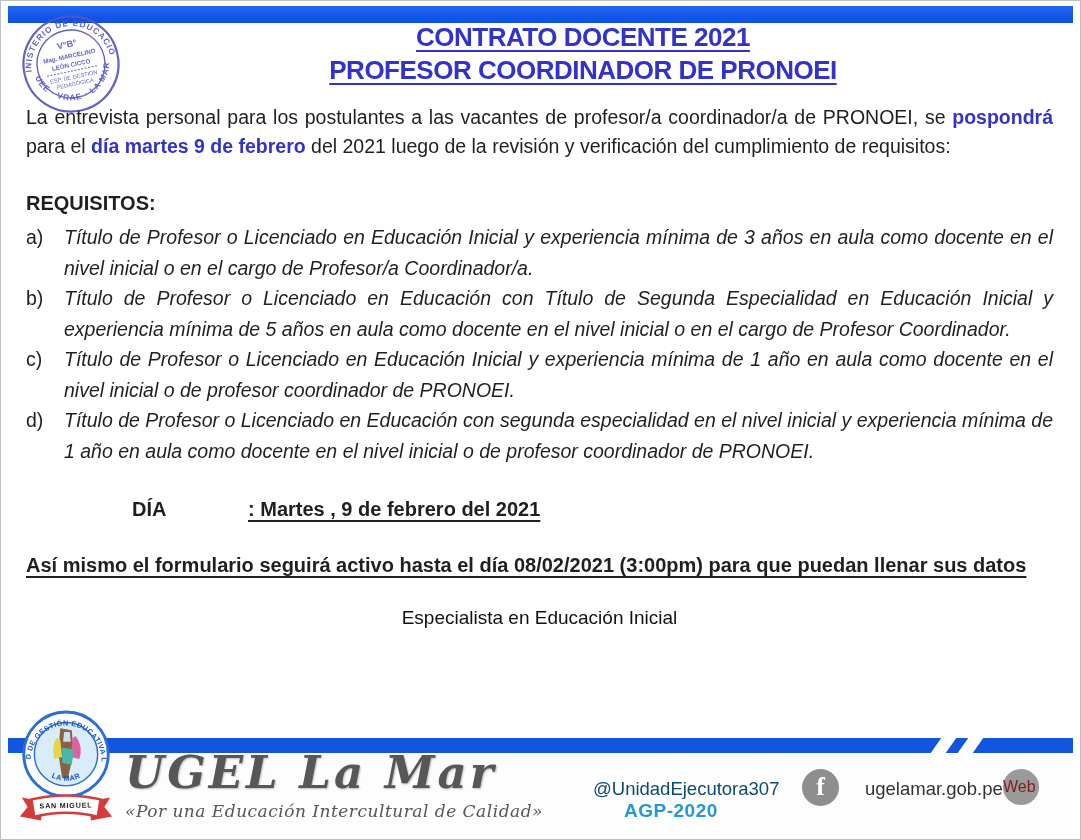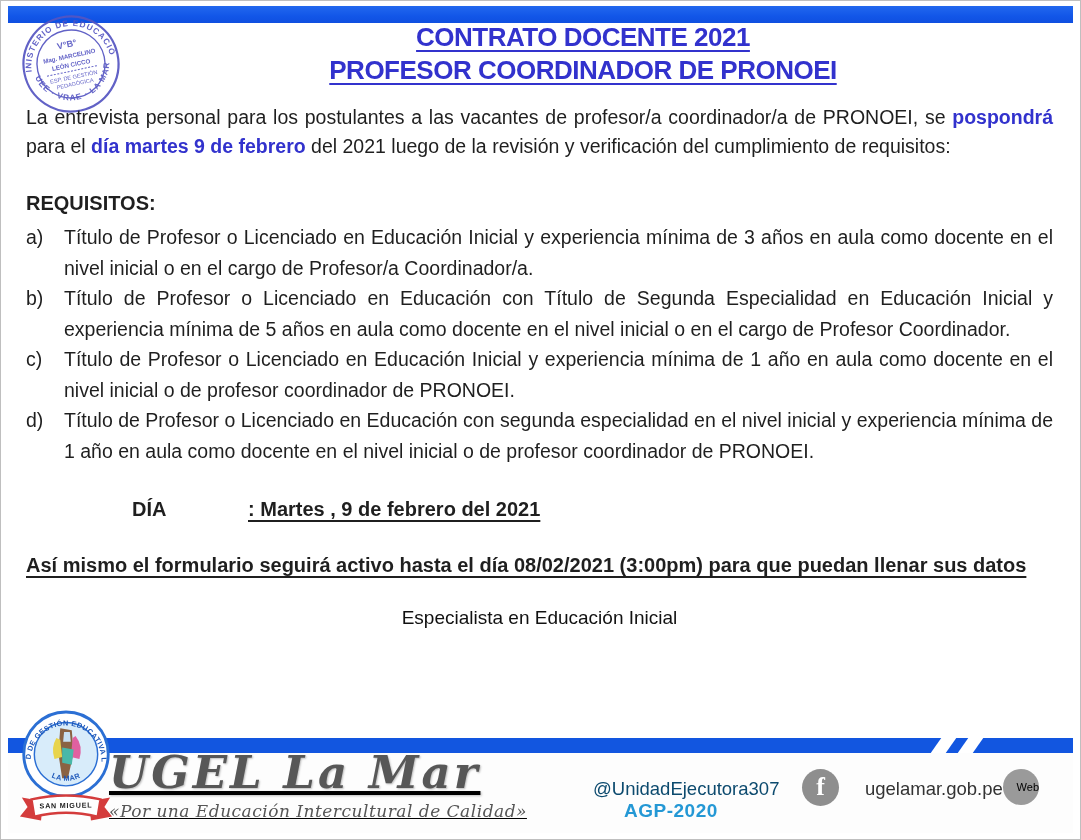--- a/index.html
+++ b/index.html
@@ -24,54 +24,54 @@
   .title-row2 { margin-top:3px; }
   
   .content { position:absolute; left:25px; right:27px; top:102px; color:#1f1f1f; }
   .intro { font-size:19.5px; line-height:29px; text-align:justify; }
   .blue-bold { color:#3232cd; font-weight:bold; }
   .blue-bold-ul { color:#3232cd; font-weight:bold; text-decoration-color:#3232cd; text-underline-offset:3px; text-decoration-thickness:2px; }
   .req-heading { margin-top:31px; font-weight:bold; font-size:20px; }
   .req-list { margin-top:7px; }
   .req-item { display:flex; font-size:19.5px; line-height:30.5px; }
   .req-letter { flex:0 0 38px; }
-  .req-text { flex:1; text-align:justify; }
+  .req-text { flex:1; text-align:justify;font-style:italic; }
   .schedule { margin-top:32px; margin-left:106px; font-size:20px; font-weight:bold; }
   .schedule-label { display:inline-block; width:116px; }
   .schedule-value { text-decoration:underline; text-underline-offset:4px; text-decoration-thickness:2px; }
   .notice {
     margin-top:29px; font-weight:bold; font-size:20px; line-height:31px;
     text-decoration:underline; text-underline-offset:4px; text-decoration-thickness:2px;
     text-align:left;
   }
   .signature { margin-top:26px; text-align:center; font-size:19px; color:#111; }
   .dateline { position:absolute; right:38px; top:707px; font-weight:bold; font-size:15.5px; color:#000; }
   
   .footer-bar { position:absolute; left:7px; right:7px; top:737px; height:15px; background:#1256e0; }
   .slash { position:absolute; top:0; height:15px; width:15px; background:#ffffff; transform:skewX(-35deg); }
   .slash-1 { left:928px; } .slash-2 { left:955px; }
   .footer-area { position:absolute; left:7px; right:7px; top:752px; height:80px; background:#fdfdfd; }
   .emblem-wrap { position:absolute; left:17px; top:708px; width:96px; height:124px; }
-  .brand-block { position:absolute; left:108px; top:745px;text-decoration:underline; }
+  .brand-block { position:absolute; left:124px; top:745px; }
   .brand {
     font-family:"DejaVu Serif", serif; font-style:italic; font-weight:bold;
     font-size:45px; color:#575757; letter-spacing:3px;
     text-shadow:1px 1px 2px rgba(0,0,0,.25);
   }
   .tagline { font-family:"DejaVu Serif", serif; font-style:italic; font-size:17px; color:#565656; margin-top:2px; letter-spacing:.5px;text-align:center; }
   .social-handle { position:absolute; left:592px; top:777px; font-size:18.5px; color:#0c4a6e; }
   .fb-circle {
     position:absolute; left:801px; top:768px; width:37px; height:37px; border-radius:50%;
     background:#8e8e8e; color:#fff; font-family:"Liberation Serif", serif; font-weight:bold;
     font-size:26px; text-align:center; line-height:36px;
   }
   .website { position:absolute; left:864px; top:777px; font-size:18.5px; color:#333; }
   .web-circle {
     position:absolute; left:1002px; top:768px; width:36px; height:36px; border-radius:50%;
-    background:#9a9a9a; color:#000000; font-size:11px; text-align:right; line-height:36px;
+    background:#9a9a9a; color:#7f1d1d; font-size:16px; text-align:left; line-height:36px;
   }
   .agp { position:absolute; left:623px; top:799px; font-weight:bold; font-size:19px; color:#2498d5; letter-spacing:.5px; }
   
   .stamp-ring-text { fill:#5555c2; font-size:8.2px; font-weight:bold; letter-spacing:1px; font-family:"Liberation Sans",sans-serif; }
   .stamp-center-text { fill:#5555c2; font-family:"Liberation Sans",sans-serif; }
   .emblem-ring-text { fill:#1a55b8; font-size:7.6px; font-weight:bold; letter-spacing:.4px; font-family:"Liberation Sans",sans-serif; }
   .ribbon-text { fill:#222; font-size:7.5px; font-weight:bold; letter-spacing:.8px; font-family:"Liberation Sans",sans-serif; }
 </style>
 </head>
 <body>

